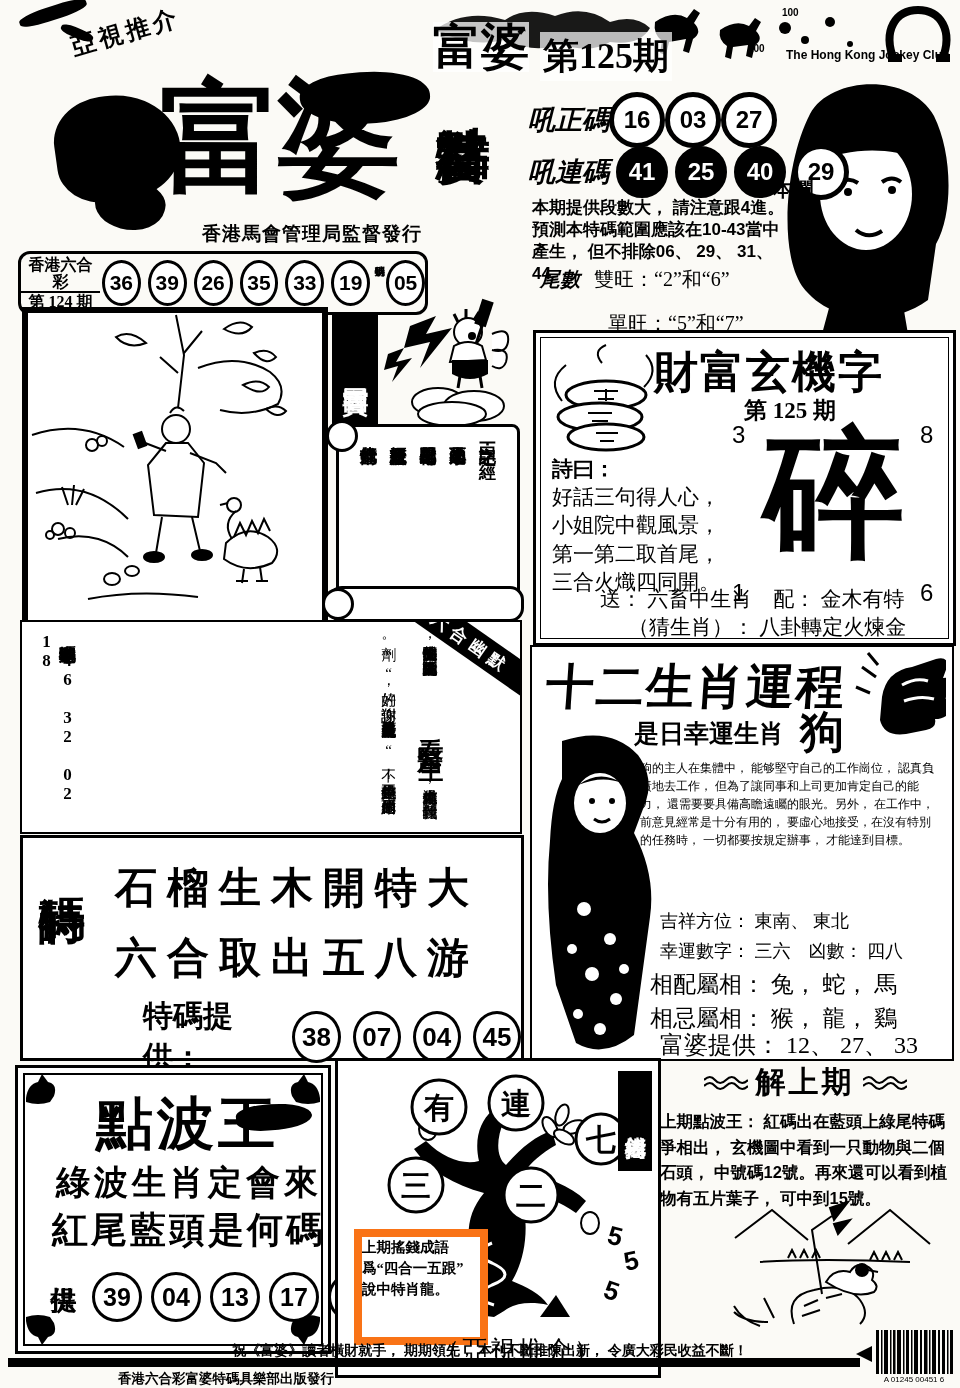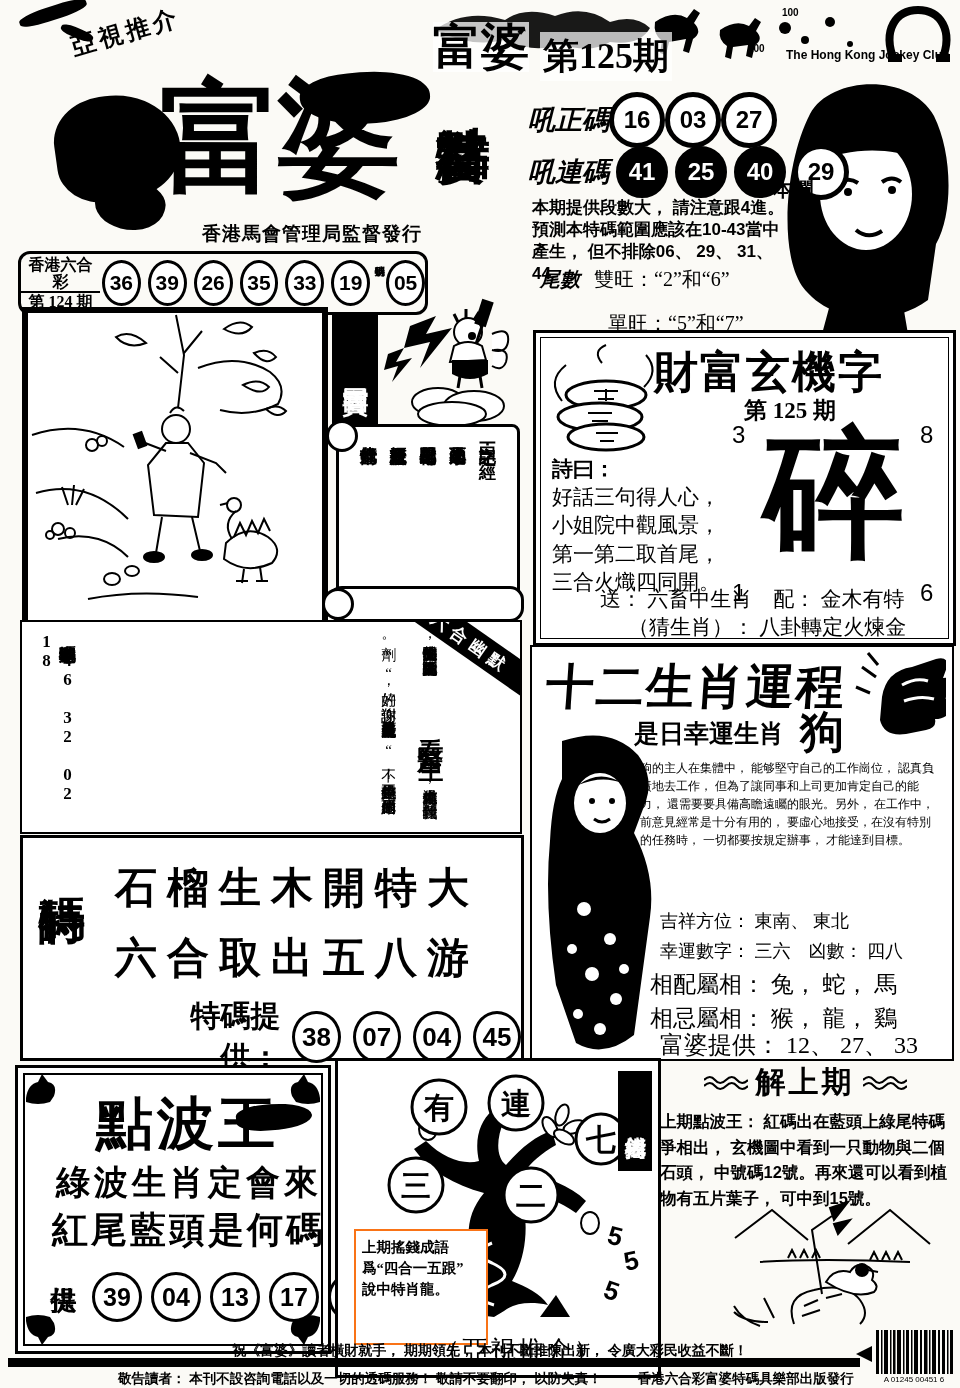--- a/index.html
+++ b/index.html
@@ -188,21 +188,21 @@
       <span class="b" style="font-size:26px;letter-spacing:10px;padding-top:36px;display:inline-block;margin:0 10px;">看醫生</span>
       <span>“你先生精力虛耗過度，我開一付鎮靜劑。”“好的，謝謝你，服藥后我先生是否就可以好起來了？”“不！鎮靜劑不是給你先生，而是給你服用的。”</span>
     </div>
     <div class="abs vtext b" style="left:14px;top:10px;height:190px;font-size:17px;">本期幸運號碼 46 32 02 18</div>
   </div>
 
   <div class="abs" style="left:20px;top:835px;width:498px;height:220px;border:3px solid #000;background:#fff;">
     <div class="abs vtext b" style="left:16px;top:22px;height:180px;font-size:46px;line-height:1;">特碼詩</div>
     <div class="abs b" style="left:92px;top:22px;font-size:42px;letter-spacing:10px;">石榴生木開特大</div>
     <div class="abs b" style="left:92px;top:92px;font-size:42px;letter-spacing:10px;">六合取出五八游</div>
-    <div class="abs row" style="left:120px;top:158px;gap:12px;text-align:right;">
+    <div class="abs row" style="left:120px;top:158px;gap:12px;">
       <span class="b sans" style="font-size:30px;">特碼提供：</span>
       <span class="circ" style="width:46px;height:46px;font-size:26px;">38</span>
       <span class="circ" style="width:46px;height:46px;font-size:26px;">07</span>
       <span class="circ" style="width:46px;height:46px;font-size:26px;">04</span>
       <span class="circ" style="width:46px;height:46px;font-size:26px;">45</span>
     </div>
   </div>
 
   <div class="abs" style="left:533px;top:330px;width:417px;height:310px;border:3px solid #000;outline:1px solid #000;outline-offset:-8px;background:#fff;">
     <div class="abs" style="left:8px;top:10px;">
@@ -326,21 +326,21 @@
       </g>
       <g font-family="Liberation Sans,sans-serif" font-weight="bold" font-size="26">
         <text x="262" y="178" transform="rotate(14 262 178)">5</text>
         <text x="282" y="206" transform="rotate(-12 282 206)">5</text>
         <text x="258" y="232" transform="rotate(18 258 232)">5</text>
       </g>
     </svg>
     <div class="abs" style="right:6px;top:10px;width:34px;height:100px;background:#000;display:flex;align-items:center;justify-content:center;">
       <span class="vtext b" style="color:#fff;font-size:21px;line-height:1;">搖錢樹</span>
     </div>
-    <div class="abs" style="left:16px;top:168px;width:118px;height:100px;border:2px solid #f97316;background:#fff;padding:6px;font-size:14.5px;line-height:1.45;font-weight:bold;">上期搖錢成語爲“四合一五跟” 說中特肖龍。</div>
+    <div class="abs" style="left:16px;top:168px;width:118px;height:100px;border:8px solid #f97316;background:#fff;font-size:14.5px;line-height:1.45;font-weight:bold;">上期搖錢成語爲“四合一五跟” 說中特肖龍。</div>
     <div class="abs" style="left:96px;top:272px;font-size:26px;letter-spacing:2px;">（亞視推介）</div>
   </div>
 
   <div class="abs" style="left:660px;top:1062px;width:290px;height:268px;">
     <div class="row" style="justify-content:center;gap:8px;">
       <svg width="44" height="14" viewBox="0 0 44 14">
           <path d="M0,4 q6,-6 11,0 t11,0 t11,0 t11,0 M0,10 q6,-6 11,0 t11,0 t11,0 t11,0" stroke="#000" stroke-width="2" fill="none"></path>
         </svg>
       <span class="b" style="font-size:30px;letter-spacing:3px;">解上期</span>
       <svg width="44" height="14" viewBox="0 0 44 14">
@@ -390,17 +390,16 @@
         <rect x="91" y="4" width="1.5" height="44"></rect>
           <rect x="94" y="4" width="3" height="44"></rect>
       </g>
       <text x="58" y="56" font-size="8" text-anchor="middle" font-family="Liberation Sans,sans-serif">A 01245 00451 6</text>
     </svg>
   </div>
 
   <div class="abs b sans" style="left:120px;top:1342px;width:740px;text-align:center;font-size:14px;">祝《富婆》讀者橫財就手， 期期領先， 本刊不斷推陳出新， 令廣大彩民收益不斷！</div>
   <div class="abs" style="left:8px;top:1358px;width:852px;height:9px;background:#000;"></div>
   <div class="abs row b sans" style="left:118px;top:1370px;gap:36px;font-size:13.5px;">
-    <span>敬告讀者： 本刊不設咨詢電話以及一切的透碼服務！ 敬請不要翻印， 以防失真！</span>
     <span>香港六合彩富婆特碼具樂部出版發行</span>
   </div>
 
 </div>
 
 </body></html>

